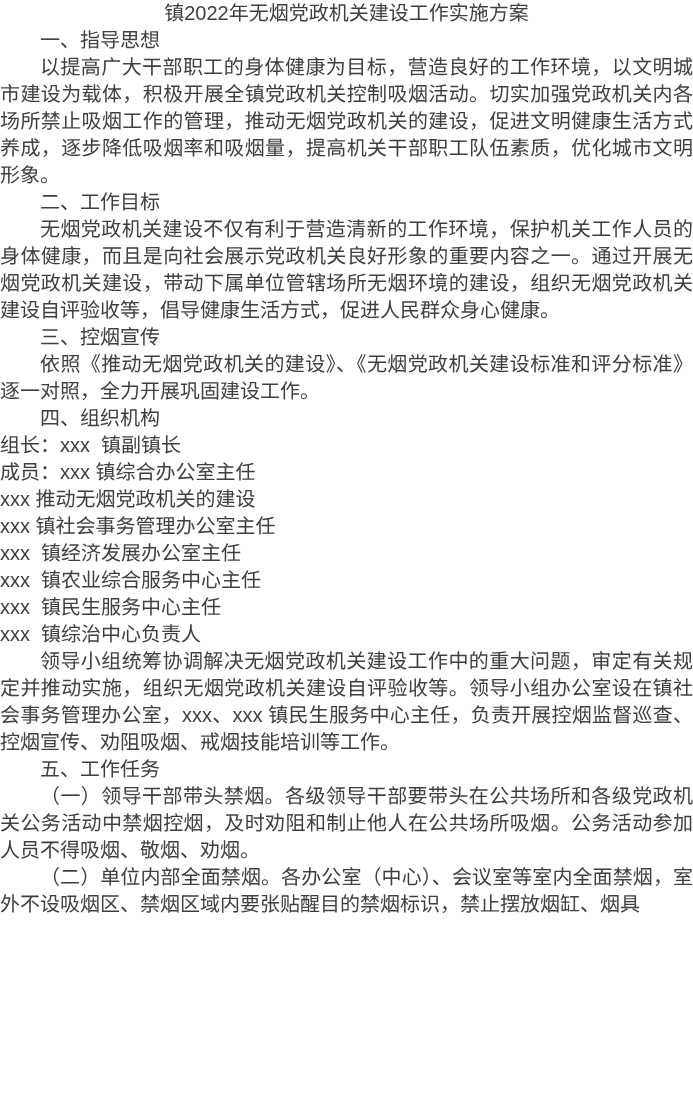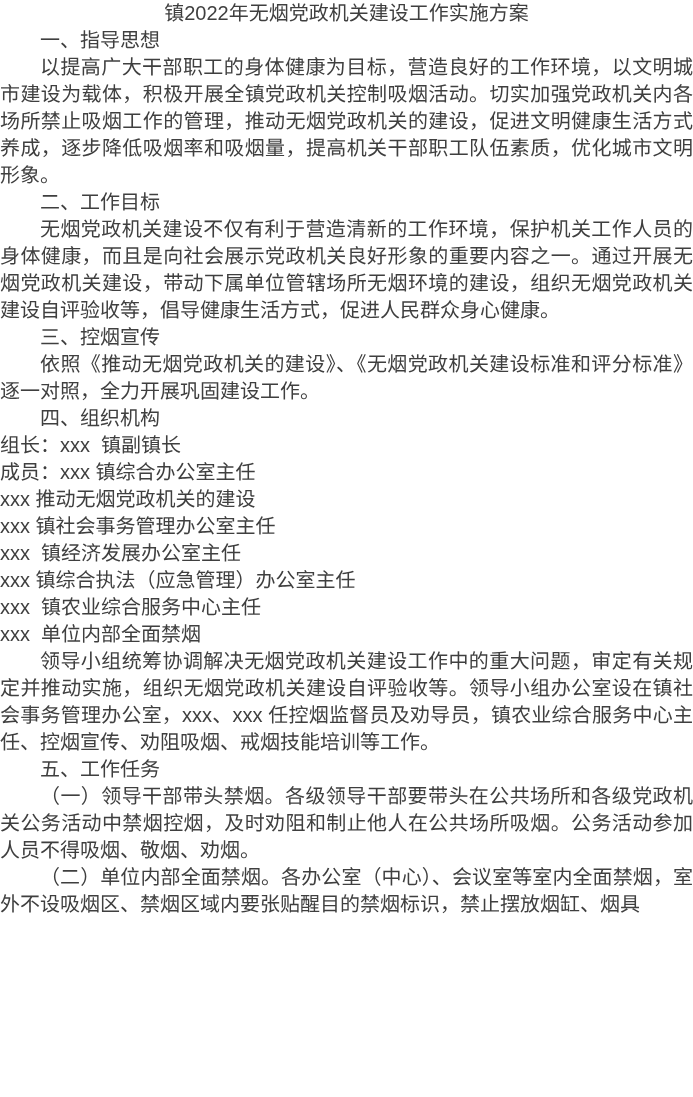--- a/index.html
+++ b/index.html
@@ -51,21 +51,21 @@
       <p class="heading">二、工作目标</p>
       <p class="para">无烟党政机关建设不仅有利于营造清新的工作环境，保护机关工作人员的身体健康，而且是向社会展示党政机关良好形象的重要内容之一。通过开展无烟党政机关建设，带动下属单位管辖场所无烟环境的建设，组织无烟党政机关建设自评验收等，倡导健康生活方式，促进人民群众身心健康。</p>
       <p class="heading">三、控烟宣传</p>
       <p class="para">依照《推动无烟党政机关的建设》、《无烟党政机关建设标准和评分标准》逐一对照，全力开展巩固建设工作。</p>
       <p class="heading">四、组织机构</p>
       <p class="member ind-a">组长：xxx  镇副镇长</p>
       <p class="member ind-a">成员：xxx 镇综合办公室主任</p>
       <p class="member ind-b">xxx 推动无烟党政机关的建设</p>
       <p class="member ind-b">xxx 镇社会事务管理办公室主任</p>
       <p class="member ind-d">xxx  镇经济发展办公室主任</p>
-      <p class="member ind-b">xxx 镇综合执法（应急管理）办公室主任</p>
       <p class="member ind-d">xxx  镇农业综合服务中心主任</p>
-      <p class="member ind-d">xxx  单位内部全面禁烟</p>
-      <p class="para">领导小组统筹协调解决无烟党政机关建设工作中的重大问题，审定有关规定并推动实施，组织无烟党政机关建设自评验收等。领导小组办公室设在镇社会事务管理办公室，xxx、xxx 任控烟监督员及劝导员，镇农业综合服务中心主任、控烟宣传、劝阻吸烟、戒烟技能培训等工作。</p>
+      <p class="member ind-d">xxx  镇民生服务中心主任</p>
+      <p class="member ind-d">xxx  镇综治中心负责人</p>
+      <p class="para">领导小组统筹协调解决无烟党政机关建设工作中的重大问题，审定有关规定并推动实施，组织无烟党政机关建设自评验收等。领导小组办公室设在镇社会事务管理办公室，xxx、xxx 镇民生服务中心主任，负责开展控烟监督巡查、控烟宣传、劝阻吸烟、戒烟技能培训等工作。</p>
       <p class="heading">五、工作任务</p>
       <p class="para">（一）领导干部带头禁烟。各级领导干部要带头在公共场所和各级党政机关公务活动中禁烟控烟，及时劝阻和制止他人在公共场所吸烟。公务活动参加人员不得吸烟、敬烟、劝烟。</p>
       <p class="para">（二）单位内部全面禁烟。各办公室（中心）、会议室等室内全面禁烟，室外不设吸烟区、禁烟区域内要张贴醒目的禁烟标识，禁止摆放烟缸、烟具</p>
     </div>
 </main>
 
 </body></html>

